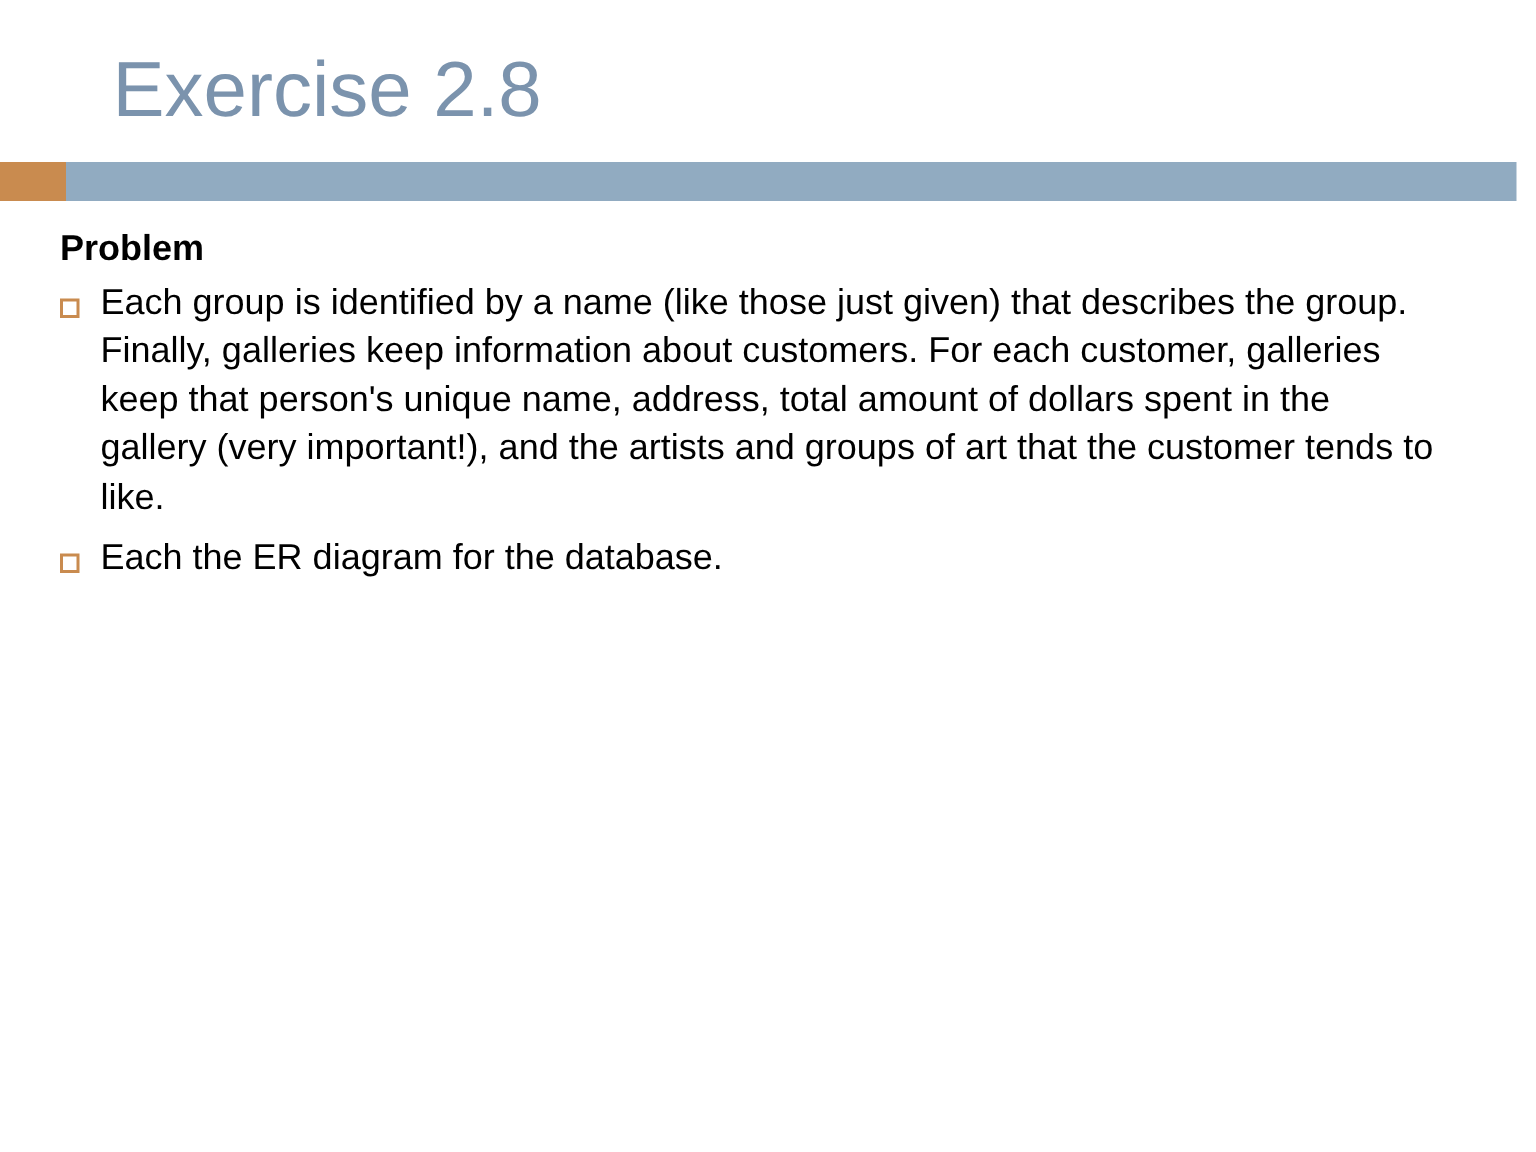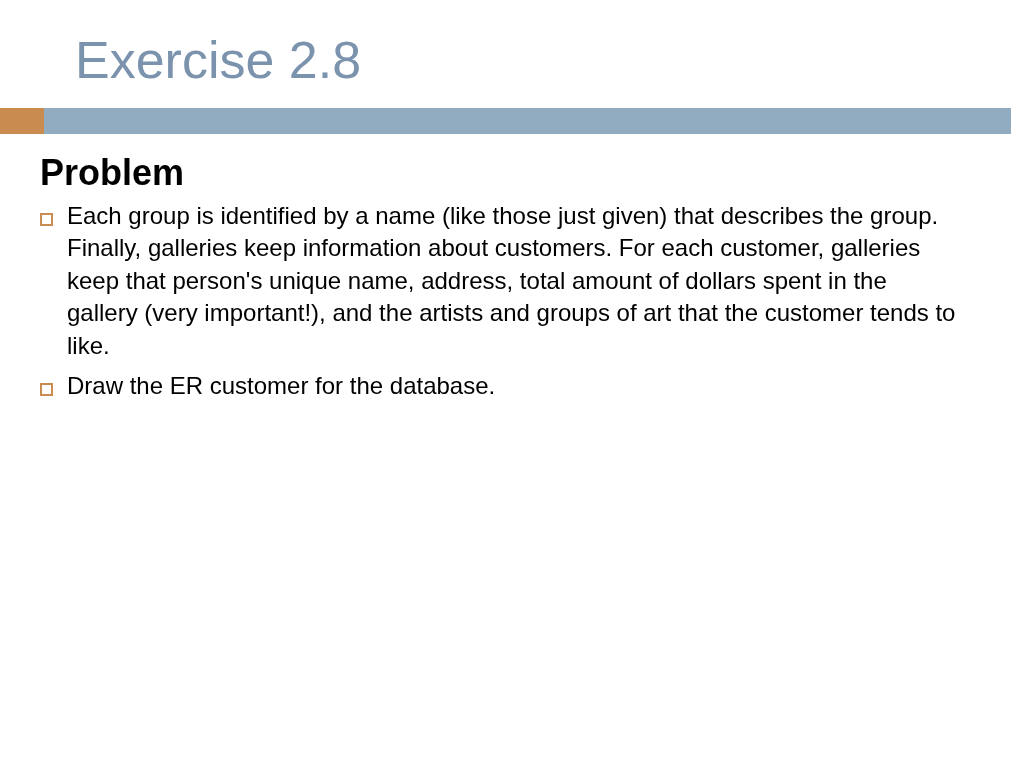--- a/index.html
+++ b/index.html
@@ -42,21 +42,21 @@
       width: 44px;
       height: 100%;
       background: #c98b4f;
     }
     .content {
       padding-left: 40px;
       padding-right: 50px;
     }
     .problem-label {
       font-weight: bold;
-      font-size: 36px;
+      font-size: 24px;
       color: #000000;
       margin-bottom: 6px;
     }
     .bullet-item {
       display: flex;
       align-items: flex-start;
       margin-bottom: 8px;
     }
     .bullet-marker {
       width: 13px;
@@ -86,16 +86,16 @@
   <div class="content">
     <div class="problem-label">Problem</div>
 
     <div class="bullet-item">
       <div class="bullet-marker"></div>
       <div class="bullet-text">Each group is identified by a name (like those just given) that describes the group. Finally, galleries keep information about customers. For each customer, galleries keep that person's unique name, address, total amount of dollars spent in the gallery (very important!), and the artists and groups of art that the customer tends to like.</div>
     </div>
 
     <div class="bullet-item">
       <div class="bullet-marker"></div>
-      <div class="bullet-text">Draw the ER customer for the database.</div>
+      <div class="bullet-text">Each the ER diagram for the database.</div>
     </div>
   </div>
 </div>
 
 </body></html>

